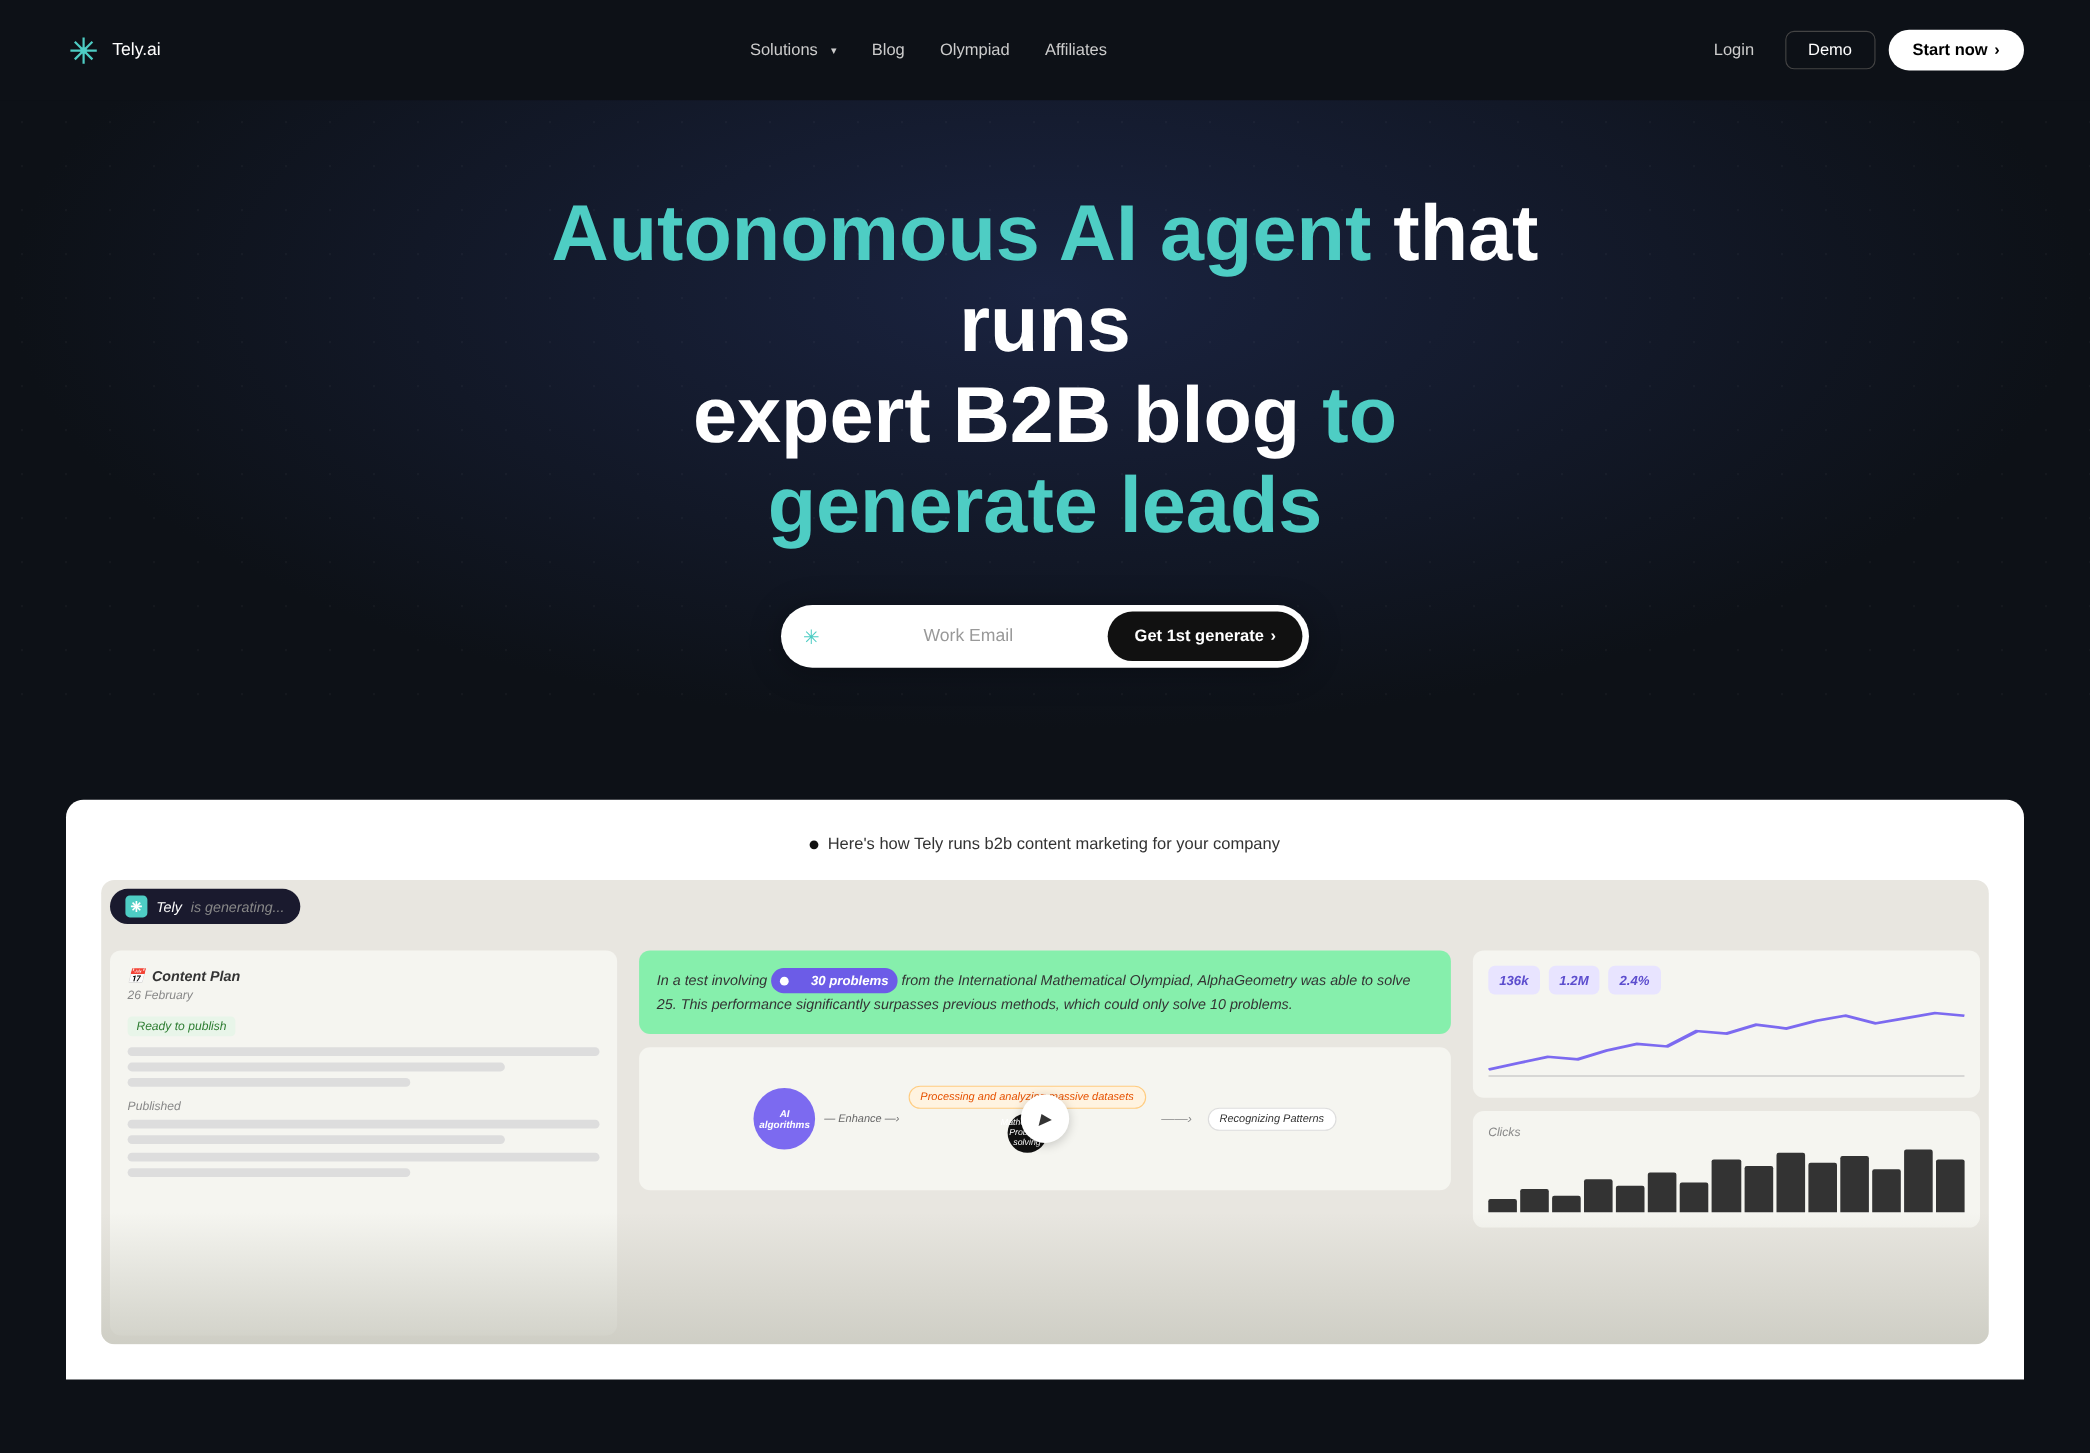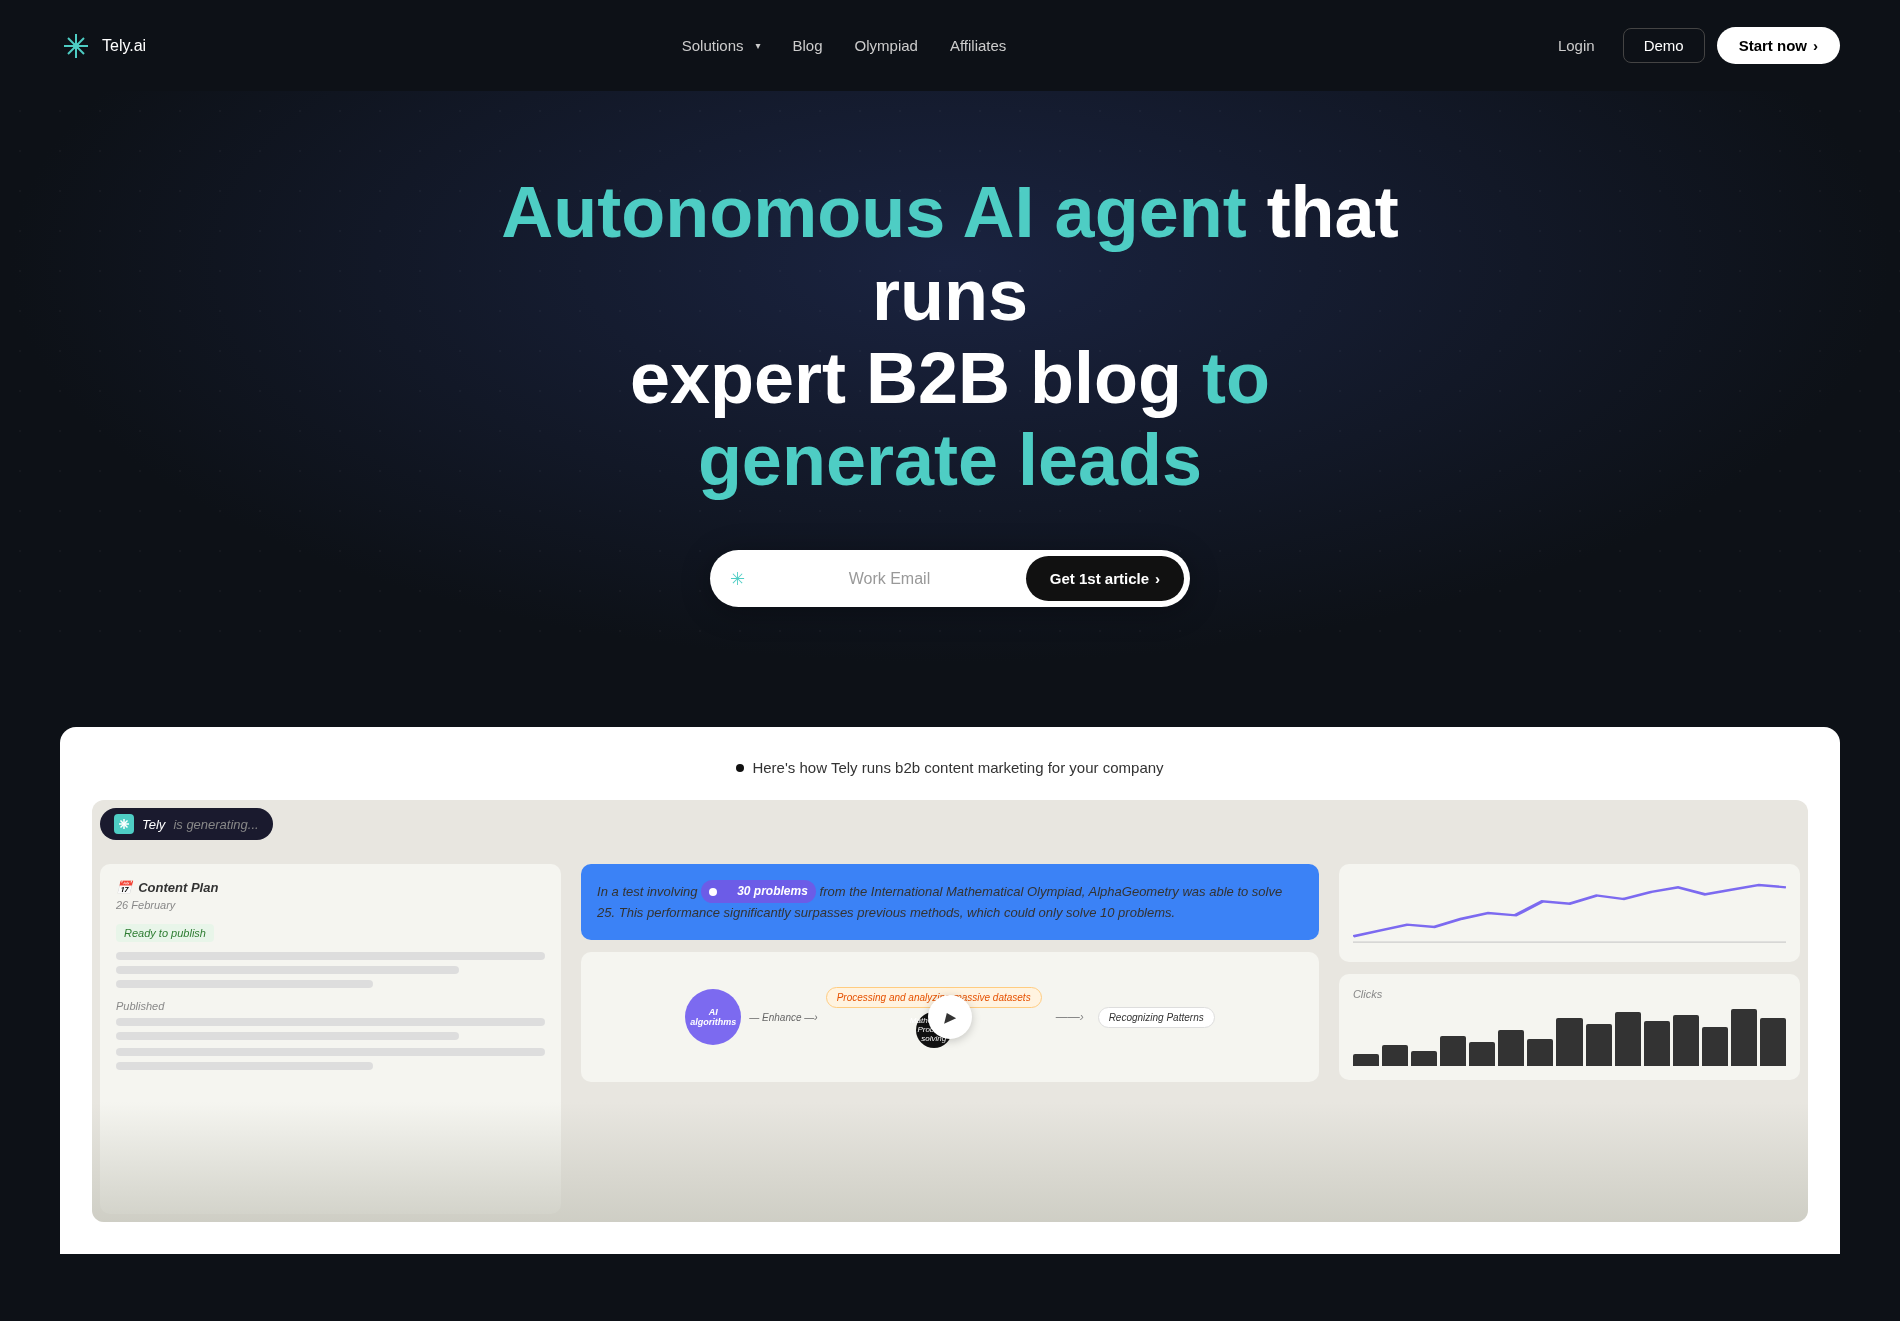--- a/index.html
+++ b/index.html
@@ -271,21 +271,21 @@
     }
     .skeleton-group { margin-bottom: 8px; }
 
     
     .panel-center {
       display: flex;
       flex-direction: column;
       gap: 12px;
     }
     .article-text {
-      background: #3b82f6;
+      background: #86efac;
       border-radius: 10px;
       padding: 16px;
       font-size: 13px;
       color: #333;
       line-height: 1.6;
     }
     .highlight-badge {
       display: inline-flex;
       align-items: center;
       gap: 20px;
@@ -473,21 +473,21 @@
 <section class="hero">
   <h1 class="hero-title">
     <span class="hero-title-cyan">Autonomous AI agent</span><span class="hero-title-white"> that runs</span><br>
     <span class="hero-title-white">expert B2B blog </span><span class="hero-title-cyan">to generate leads</span>
   </h1>
 
   <div class="hero-form">
     <span class="hero-form-icon">✳</span>
     <input class="hero-input" type="email" placeholder="Work Email" style="">
     <button class="btn-get-article">
-      <span>Get 1st article</span>
+      <span>Get 1st generate</span>
       <span>›</span>
     </button>
   </div>
 </section>
 
 <div class="demo-section">
   <p class="demo-subtitle">
     <span class="dot-indicator"></span>
     <span>Here's how Tely runs b2b content marketing for your company</span>
   </p>
@@ -567,20 +567,25 @@
             <span class="flow-arrow">——›</span>
             <div class="flow-tag">
               <span>Recognizing Patterns</span>
             </div>
           </div>
         </div>
       </div>
 
       <div class="panel-right">
         <div class="chart-card">
+          <div class="chart-stats">
+            <div class="stat-pill">136k</div>
+            <div class="stat-pill">1.2M</div>
+            <div class="stat-pill">2.4%</div>
+          </div>
           <div class="mini-chart">
             <svg viewBox="0 0 160 60" preserveAspectRatio="none">
               <polyline points="0,50 10,45 20,40 30,42 40,35 50,30 60,32 70,20 80,22 90,15 100,18 110,12 120,8 130,14 140,10 150,6 160,8" fill="none" stroke="#7c6af0" stroke-width="2"></polyline>
               <line x1="0" y1="55" x2="160" y2="55" stroke="#ccc" stroke-width="1"></line>
             </svg>
           </div>
         </div>
 
         <div class="chart-card">
           <div class="chart-label">Clicks</div>

